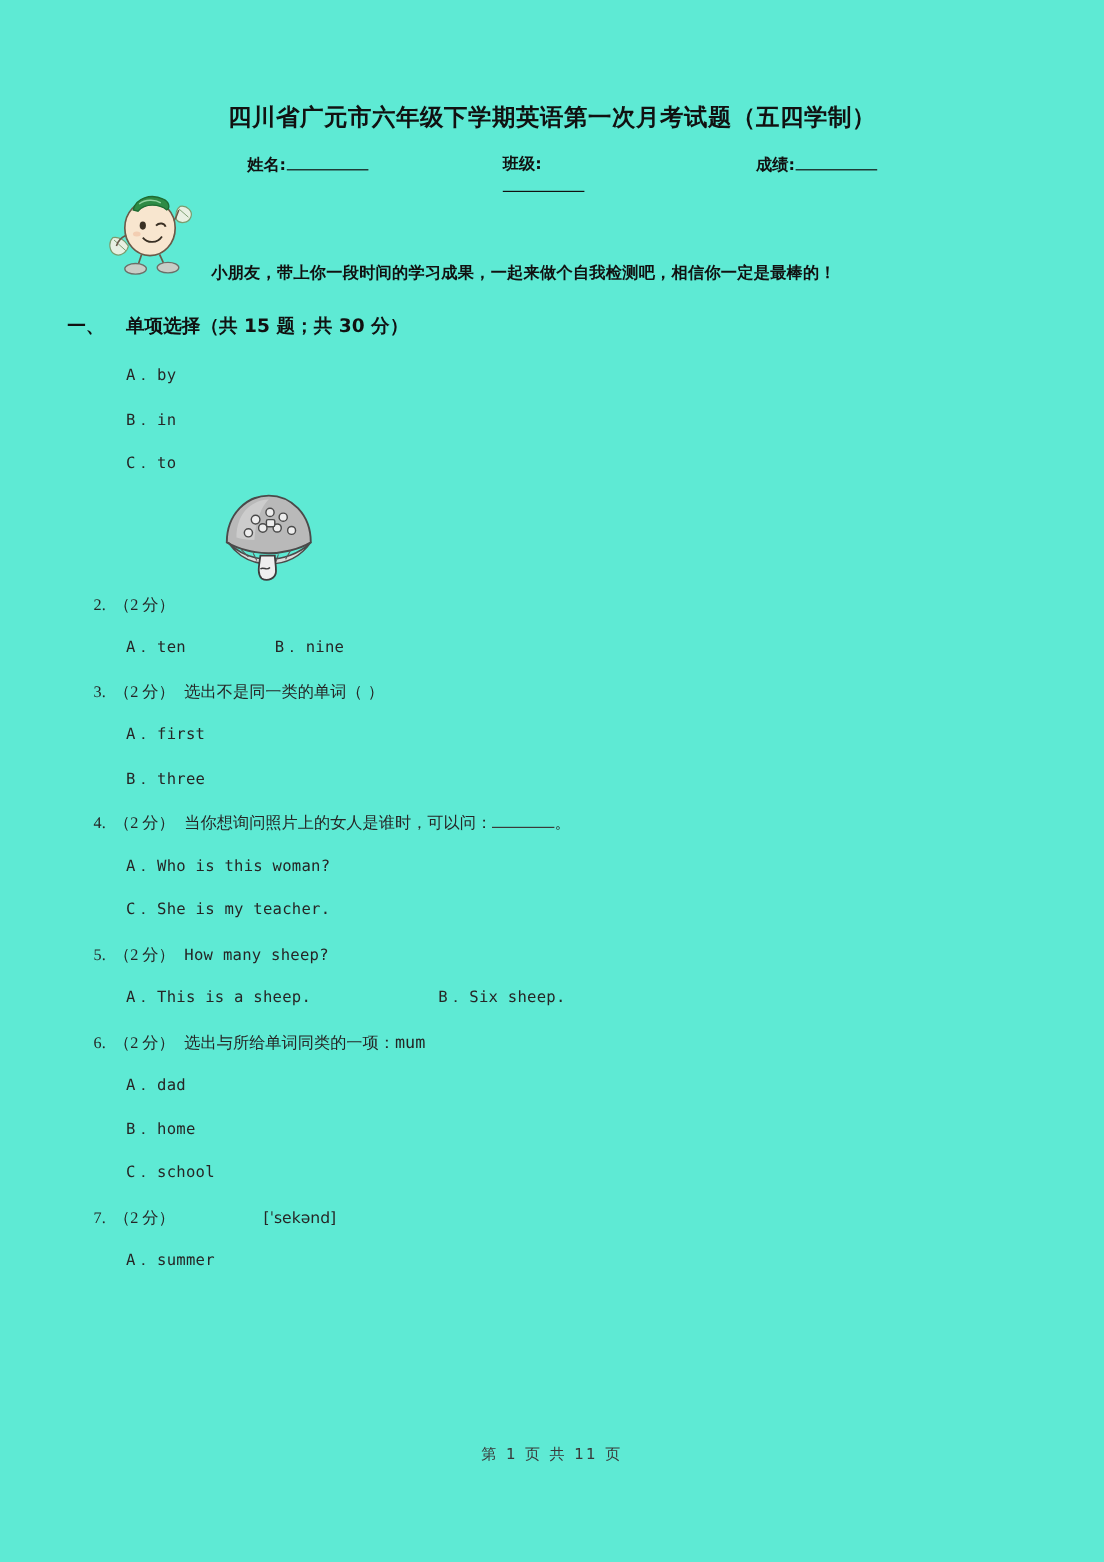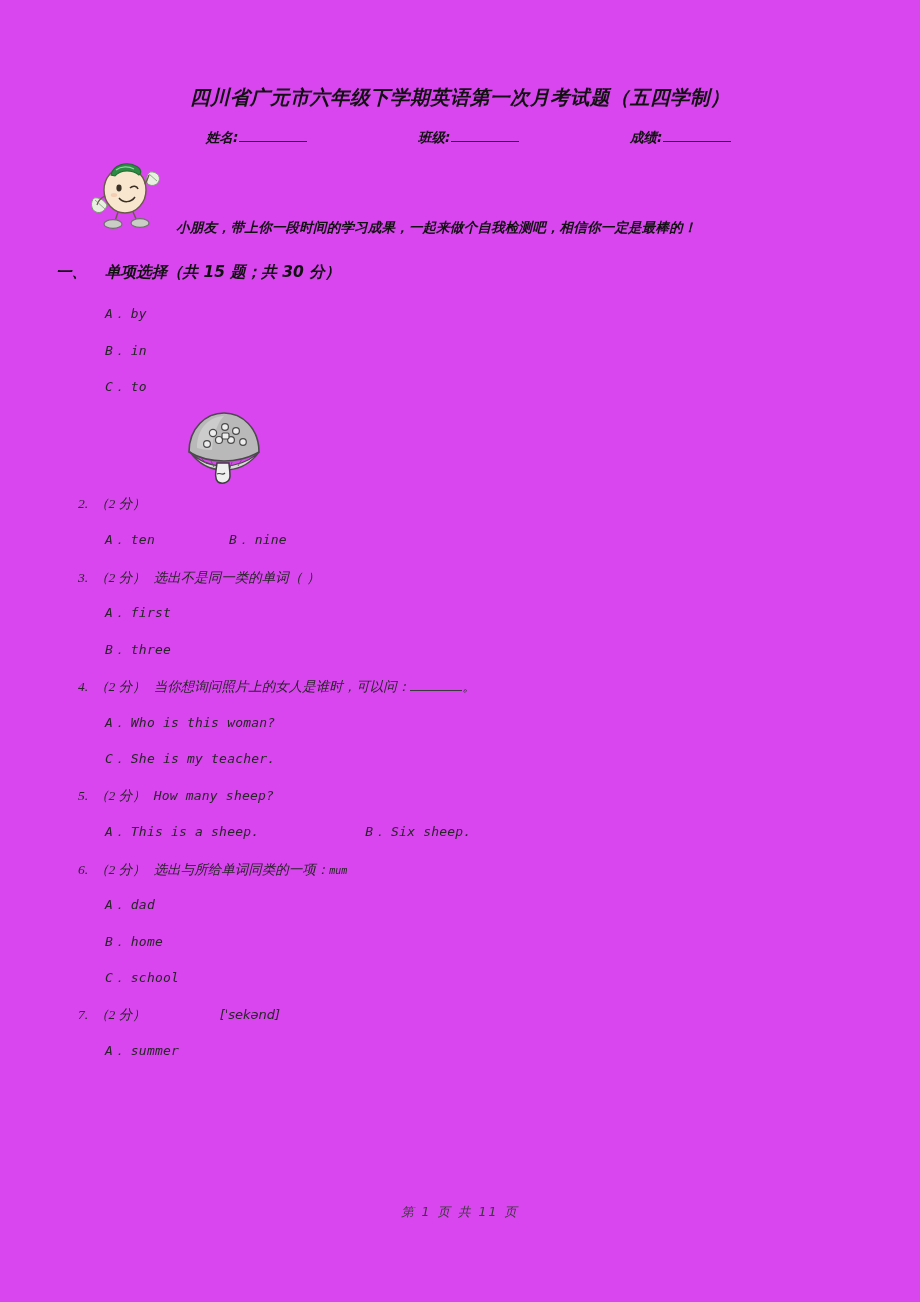--- a/index.html
+++ b/index.html
@@ -13,22 +13,21 @@
     position: relative;
     font-family: "Liberation Serif", "DejaVu Serif", serif;
     color: #1a1a1a;
     overflow: hidden;
   }
 
   .page {
     position: relative;
     width: 920px;
     height: 1302px;
-    background: #d946ef;
-    font-style: italic;
+    background: #5eead4;
   }
 
   
   .doc-title {
     position: absolute;
     top: 84px;
     left: 0;
     width: 920px;
     text-align: center;
     font-family: "DejaVu Sans", "Liberation Sans", sans-serif;
@@ -50,21 +49,21 @@
     font-size: 13.5px;
     color: #111;
   }
   .meta-field {
     position: absolute;
     white-space: nowrap;
     display: inline-flex;
     align-items: baseline;
   }
   .meta-field.f1 { left: 0px; justify-content: flex-end; }
-  .meta-field.f2 { left: 212px; }
+  .meta-field.f2 { left: 212px; flex-direction: column; }
   .meta-field.f3 { left: 424px; }
   .meta-blank {
     display: inline-block;
     width: 68px;
     border-bottom: 1.3px solid #111;
     height: 13px;
     margin-left: 1px;
   }
 
   
@@ -171,21 +170,21 @@
     border-bottom: 1.2px solid #3a3a3a;
     height: 12px;
   }
   .ipa {
     font-family: "DejaVu Sans", "Liberation Sans", sans-serif;
     font-size: 13px;
     margin-left: 66px;
   }
   .small-en {
     font-family: "DejaVu Sans Mono", "Liberation Mono", monospace;
-    font-size: 10px;
+    font-size: 14px;
   }
 
   
   .fig-mushroom-wrap {
     position: relative;
     height: 80px;
   }
   .fig-mushroom {
     position: absolute;
     left: 183px;

